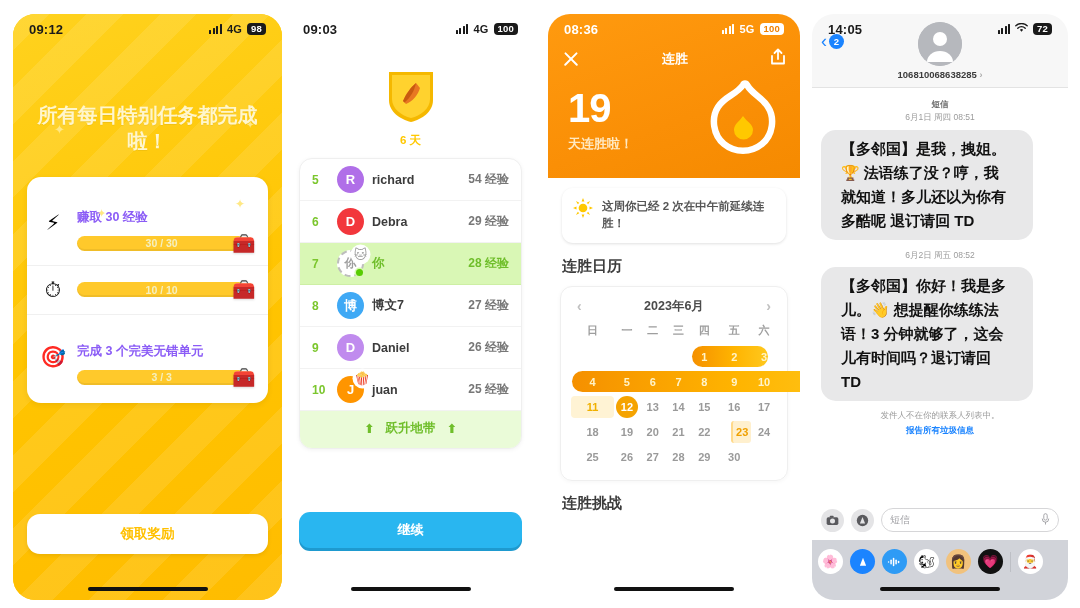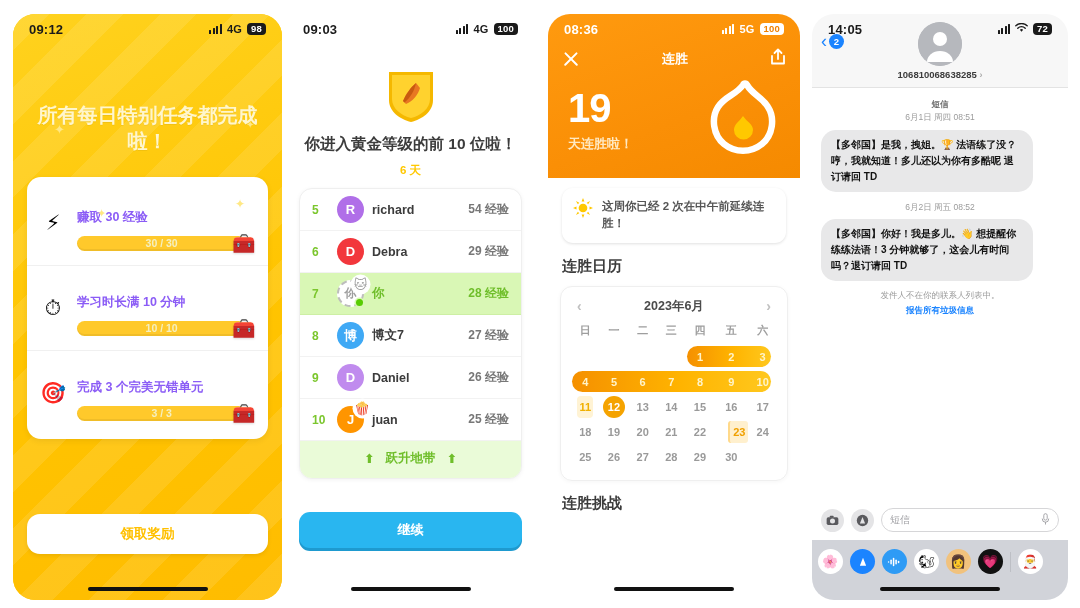--- a/index.html
+++ b/index.html
@@ -188,21 +188,21 @@
     height:22px; display:flex; align-items:center; justify-content:center;
     font-size:11px; color:#9A9A9A; font-weight:600; position:relative;
   }
   .cal-cell.streak { color:#FFF4C9; font-weight:800; z-index:2; }
   .streak-band {
     position:absolute; height:21px; border-radius:11px;
     background: linear-gradient(90deg,#F59000 0%, #FFB400 55%, #FFC81E 100%);
     z-index:1;
   }
   .cal-today { background:#F5A300; color:#fff !important; border-radius:50%; width:22px; height:22px; font-weight:800; }
-  .cal-soft { background:#FFF3D4; color:#F0B000 !important; border-radius:4px; width:16px; height:22px; font-weight:800; }
+  .cal-soft { background:#FFF3D4; color:#F0B000 !important; border-radius:4px; width:43px; height:22px; font-weight:800; }
   .cal-soft2 { background:#FFF0CE; color:#F0A000 !important; border-radius:3px; width:20px; height:22px; font-weight:800; border-left:2px solid #FFD98A;}
   .p3-sec2 { font-size:15px; font-weight:800; color:#3C3C3C; margin: 13px 0 0 14px; }
 
   
   .p4-inner { position:relative; height:100%; background:#fff; display:flex; flex-direction:column; }
   .p4-head {
     background:#F7F7F7; padding: 2px 10px 7px;
     display:flex; align-items:flex-start; justify-content:center; position:relative;
     border-bottom:1px solid #E3E3E3;
   }
@@ -217,22 +217,22 @@
   .avatar-c {
     width:44px; height:44px; border-radius:50%; background:#B6B8BD;
     display:flex; align-items:flex-end; justify-content:center; overflow:hidden;
   }
   .p4-num { font-size:9.5px; color:#3C3C3C; font-weight:600; }
   .p4-num .tiny-chev { color:#AAA; font-size:9px; }
   .p4-thread { flex:1; padding: 7px 9px 0; overflow:hidden; }
   .p4-meta { text-align:center; font-size:8.5px; color:#9B9B9B; margin: 3px 0 6px; line-height:1.5; }
   .p4-meta b { color:#6E6E6E; font-weight:700; }
   .bubble {
-    background:#E8E8E9; border-radius:15px; padding: 7px 10px;
-    font-size:10px; line-height:1.6; color:#111; max-width:89%;
+    background:#E8E8E9; border-radius:15px; padding: 7px 20px;
+    font-size:15px; line-height:1.6; color:#111; max-width:89%;
     font-weight:600;
   }
   .p4-foot-note { text-align:center; font-size:8.5px; color:#9B9B9B; margin-top:9px; }
   .p4-report { text-align:center; font-size:8.5px; color:#1B84FF; margin-top:3px; font-weight:600; }
   .p4-inputbar {
     display:flex; align-items:center; gap:7px; padding: 7px 9px 8px; background:#fff;
   }
   .cam {
     width:23px; height:23px; border-radius:50%; background:#E4E4E6;
     display:flex; align-items:center; justify-content:center; font-size:11px; color:#5A5A5E;
@@ -294,21 +294,20 @@
               <div class="bar">
                   <span>30 / 30</span>
                 </div>
               <div class="chest">🧰</div>
             </div>
           </div>
         </div>
         <div class="task">
           <div class="task-ico">⏱</div>
           <div class="task-body">
-            <div class="task-label">学习时长满 10 分钟</div>
             <div class="bar-wrap">
               <div class="bar">
                   <span>10 / 10</span>
                 </div>
               <div class="chest">🧰</div>
             </div>
           </div>
         </div>
         <div class="task">
           <div class="task-ico">🎯</div>
@@ -347,21 +346,20 @@
 
       <div class="badge-wrap">
         <svg width="52" height="58" viewBox="0 0 52 58" aria-hidden="true">
           <path d="M4 6 h44 v28 c0 12 -11 19 -22 22 C15 53 4 46 4 34 Z" fill="#F5B800"></path>
           <path d="M7 9 h38 v24 c0 10 -9.5 16.5 -19 19 C16.5 49.5 7 43 7 33 Z" fill="#FFD22E"></path>
           <path d="M31 17 c-5 4 -10 11 -13 18 l3 3 c7 -3 12 -9 14 -16 z" fill="#E87722"></path>
           <path d="M31 17 c-5 4 -10 11 -13 18 l1.5 1.5 c6 -5 10 -12 11.5 -19.5 z" fill="#C85A10"></path>
         </svg>
       </div>
 
-      <div class="p2-head">你进入黄金等级的前 10 位啦！</div>
       <div class="p2-days">6 天</div>
 
       <div class="lb-card">
         <div class="lb-row">
           <div class="lb-rank">5</div>
           <div class="lb-av" style="background:#B06FE8">
               <span>R</span>
             </div>
           <div class="lb-name">richard</div>
           <div class="lb-xp">54 经验</div>

